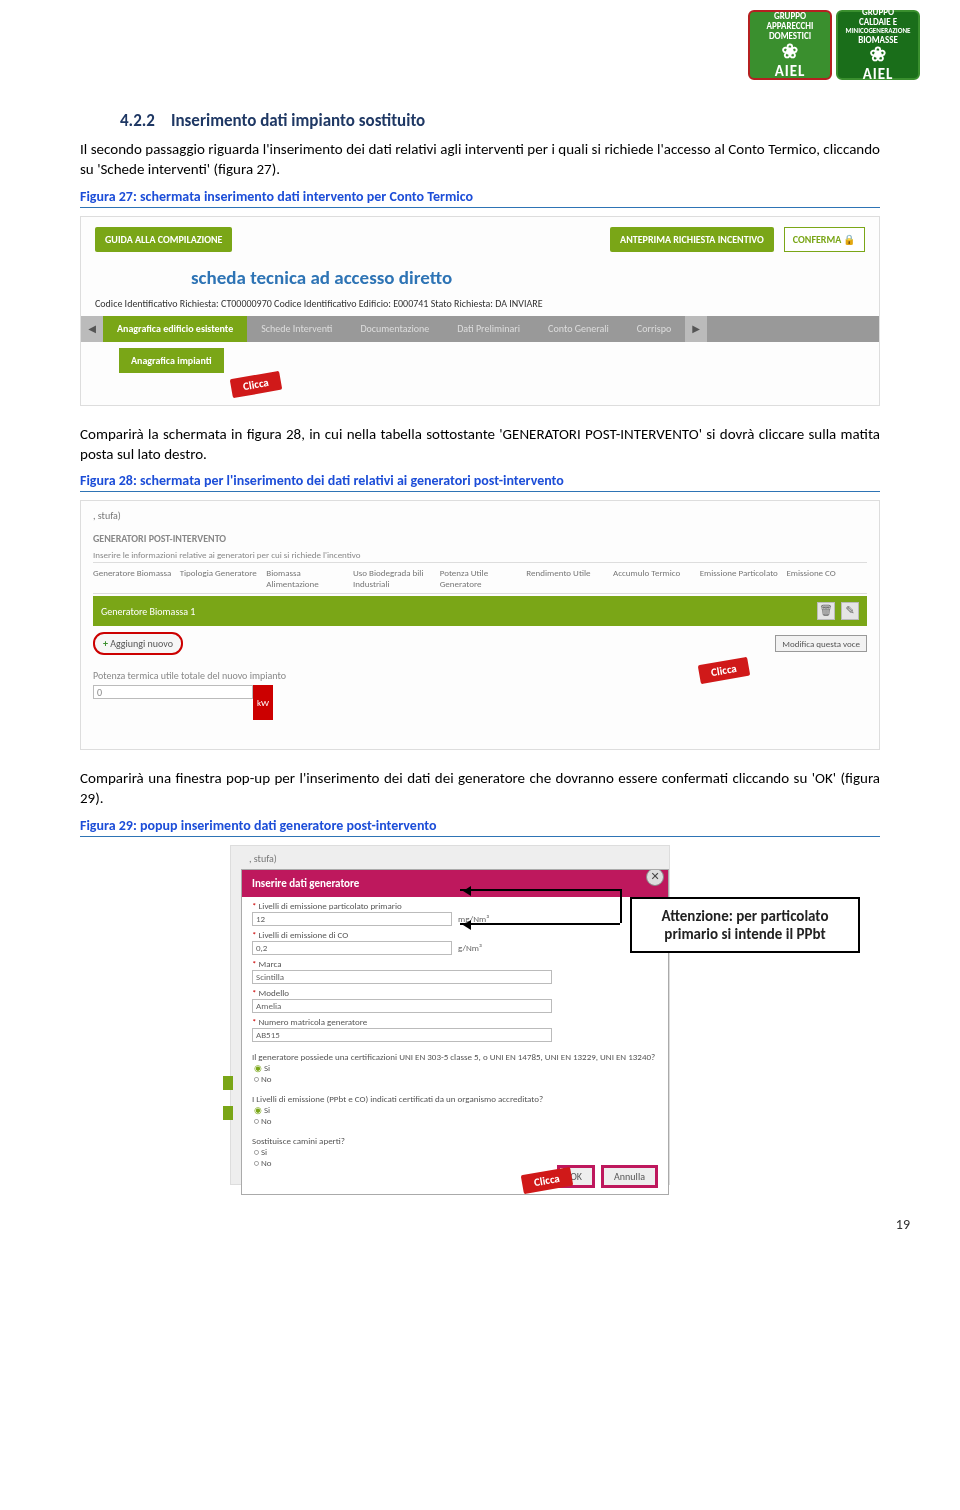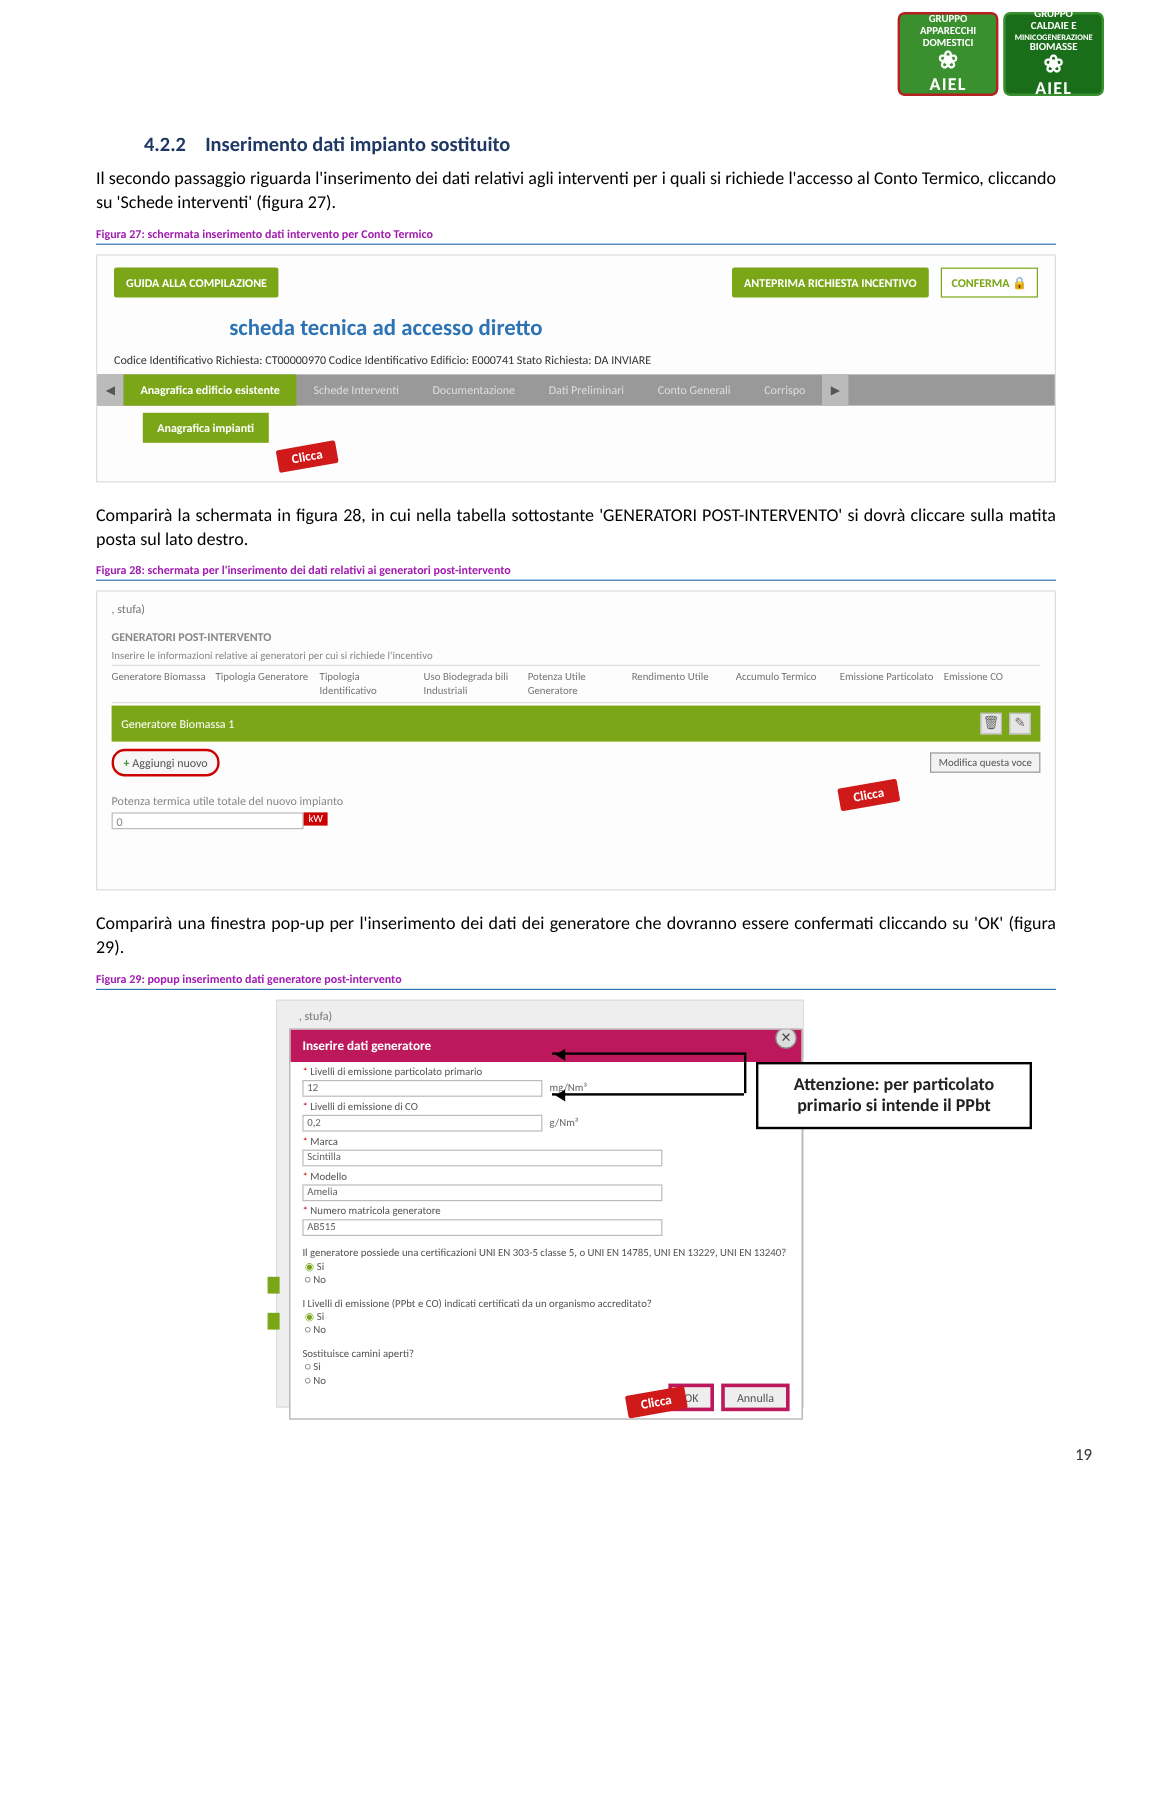--- a/index.html
+++ b/index.html
@@ -6,21 +6,21 @@
   body{background:#fff;font-family:Calibri,Arial,sans-serif;color:#222;font-size:14px;width:960px;margin:0 auto;padding:20px 80px 40px 80px;position:relative}
   .logos{position:absolute;top:10px;right:40px;display:flex;gap:4px}
   .logo{width:84px;height:70px;border:2px solid;border-radius:6px;display:flex;flex-direction:column;align-items:center;justify-content:center;color:#fff;font-weight:bold;font-size:9px;text-align:center;line-height:1.1}
   .logo1{background:#3a8f2e;border-color:#b52020}
   .logo2{background:#1a6e1a;border-color:#3a8f2e}
   .logo .leaf{font-size:20px;line-height:1}
   .logo .aiel{font-size:15px;margin-top:2px;letter-spacing:1px}
   h3.section{color:#1f3864;font-size:17px;font-weight:bold;margin:90px 0 8px 40px}
   h3.section .num{margin-right:16px}
   p.body{color:#000;font-size:15px;line-height:1.35;margin:0 0 8px 0;text-align:justify}
-  .figcap{color:#a21caf;font-size:10px;font-weight:bold;border-bottom:1px solid #2e74b5;padding-bottom:2px;margin:8px 0 8px 0}
+  .figcap{color:#1d4ed8;font-size:14px;font-weight:bold;border-bottom:1px solid #2e74b5;padding-bottom:2px;margin:8px 0 8px 0}
   .shot{border:1px solid #ddd;background:#fdfdfd;margin:6px 0 18px 0;position:relative;font-size:11px;color:#555}
   
   .f27{height:190px}
   .topbar{display:flex;gap:10px;padding:10px 14px}
   .greenbtn{background:#7aa617;color:#fff;font-size:10px;font-weight:bold;padding:6px 10px;border-radius:2px}
   .whitebtn{border:1px solid #7aa617;color:#7aa617;font-size:10px;font-weight:bold;padding:5px 8px;background:#fff}
   .spacer{flex:1}
   .sched{color:#2e74b5;font-size:19px;font-weight:600;margin:4px 0 8px 110px}
   .idrow{font-size:10px;color:#333;padding:0 14px 6px 14px}
   .tabs{background:#999;color:#ddd;font-size:10px;display:flex;align-items:stretch;height:26px}
@@ -39,21 +39,21 @@
   .selrow{background:#7aa617;color:#fff;font-size:10px;padding:6px 8px;margin-top:2px;display:flex;align-items:center}
   .selrow .icons{margin-left:auto;display:flex;gap:6px}
   .miniico{width:18px;height:18px;background:#e5e5e5;border:1px solid #bbb;text-align:center;line-height:16px;font-size:11px;color:#666}
   .addwrap{display:flex;align-items:center;margin-top:6px}
   .addbtn{border:2px solid #c00;border-radius:11px;padding:3px 8px;font-size:10px;color:#555;background:#f6f6f6}
   .addbtn .plus{color:#3a8f2e;font-weight:bold}
   .modv{margin-left:auto;border:1px solid #999;font-size:9px;color:#555;padding:2px 6px;background:#f2f2f2}
   .potlbl{font-size:10px;color:#888;margin-top:14px}
   .potinput{margin-top:3px}
   .potinput .box{display:inline-block;width:160px;height:14px;border:1px solid #bbb;background:#fff;font-size:10px;padding:0 3px;color:#888}
-  .potinput .kw{display:inline-block;background:#c00;color:#fff;font-size:9px;padding:0 4px;vertical-align:top}
+  .potinput .kw{display:inline-block;background:#c00;color:#fff;font-size:9px;padding:12px 4px;vertical-align:top}
   
   .f29{height:340px;background:#eee;padding:6px 0 0 10px;width:440px;margin:6px 0 0 150px}
   .popup{background:#fff;border:1px solid #aaa;height:326px;position:relative;overflow:hidden}
   .pophdr{background:#be185d;color:#fff;font-size:11px;font-weight:bold;padding:7px 10px}
   .popclose{position:absolute;top:-2px;right:4px;width:18px;height:18px;border:1px solid #888;border-radius:10px;background:#ddd;text-align:center;font-size:11px;line-height:16px;color:#444}
   .prow{padding:3px 10px 0 10px;font-size:9px;color:#666}
   .prow .lab{color:#555}
   .prow .lab::before{content:"* ";color:#c00}
   .pfield{border:1px solid #bbb;height:14px;width:200px;font-size:9px;padding:0 3px;background:#fff;display:inline-block;margin-top:1px}
   .unit{font-size:9px;color:#666;margin-left:6px}
@@ -127,21 +127,21 @@
 
 <div class="figcap">Figura 28: schermata per l'inserimento dei dati relativi ai generatori post-intervento</div>
 
 <div class="shot f28">
   <div class="stufa">, stufa)</div>
   <div class="genhdr">GENERATORI POST-INTERVENTO</div>
   <div class="gensub">Inserire le informazioni relative ai generatori per cui si richiede l'incentivo</div>
   <div class="thrw">
     <span>Generatore Biomassa</span>
       <span>Tipologia Generatore</span>
-      <span>Tipologia Identificativo</span>
+      <span>Biomassa Alimentazione</span>
     <span>Uso Biodegrada bili Industriali</span>
       <span>Potenza Utile Generatore</span>
       <span>Rendimento Utile</span>
     <span>Accumulo Termico</span>
       <span>Emissione Particolato</span>
       <span>Emissione CO</span>
   </div>
   <div class="selrow">
     <span>Generatore Biomassa 1</span>
     <span class="icons">

